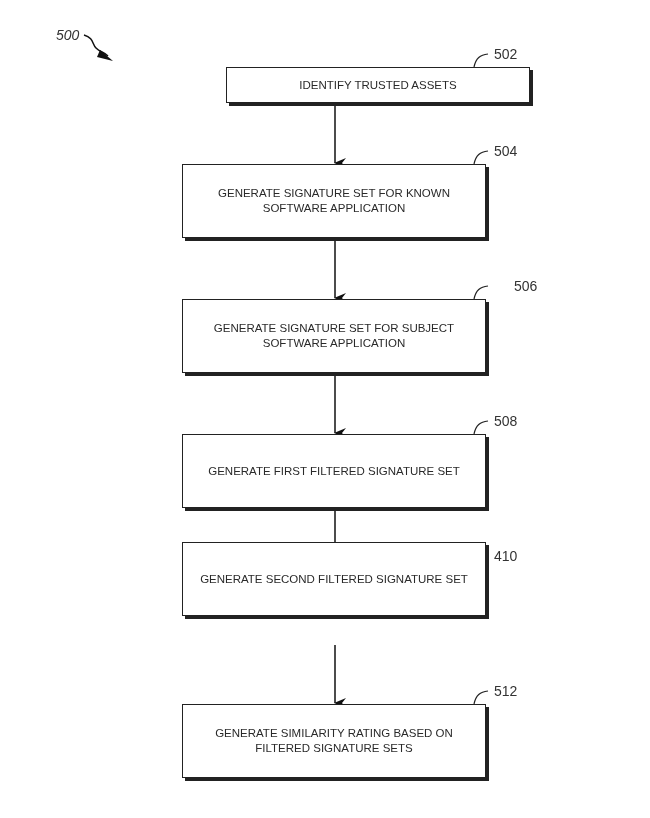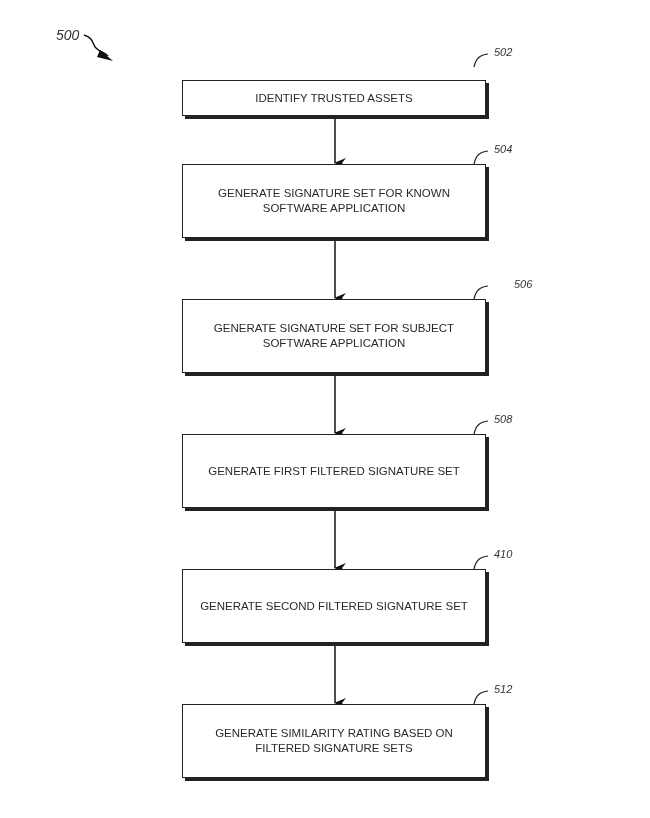--- a/index.html
+++ b/index.html
@@ -5,21 +5,21 @@
     html, body { margin: 0; padding: 0; background: #ffffff; }
     body { width: 650px; height: 818px; position: relative; overflow: hidden; font-family: "Liberation Sans", sans-serif; }
     .box {
       position: absolute; left: 182px; width: 304px;
       border: 1.5px solid #222; background: #fff;
       box-shadow: 3px 3px 0 #222;
       display: flex; align-items: center; justify-content: center;
       text-align: center; font-size: 11.5px; color: #2a2a2a; line-height: 15px;
       box-sizing: border-box; padding: 0 14px;
     }
-    .ref { position: absolute; font-style: italic; font-size: 11px; color: #333; }
+    .ref { position: absolute; font-size: 14px; color: #333; }
     svg.overlay { position: absolute; left: 0; top: 0; }
     .fig-label { position: absolute; left: 56px; top: 27px; font-style: italic; font-size: 14px; color: #333; }
   </style>
 </head>
 <body>
 
 <div class="fig-label">500</div>
 
 <svg class="overlay" width="650" height="818">
   <defs>
@@ -41,40 +41,40 @@
 
   <path d="M474,67 C476,58 480,55 488,54" stroke="#222" stroke-width="1.2" fill="none"></path>
   <path d="M474,164 C476,155 480,152 488,151" stroke="#222" stroke-width="1.2" fill="none"></path>
   <path d="M474,299 C476,290 480,287 488,286" stroke="#222" stroke-width="1.2" fill="none"></path>
   <path d="M474,434 C476,425 480,422 488,421" stroke="#222" stroke-width="1.2" fill="none"></path>
   <path d="M474,569 C476,560 480,557 488,556" stroke="#222" stroke-width="1.2" fill="none"></path>
   <path d="M474,704 C476,695 480,692 488,691" stroke="#222" stroke-width="1.2" fill="none"></path>
 </svg>
 
 <div class="ref" style="left:494px; top:46px;">502</div>
-<div class="box" style="top:80px; height:36px;">
+<div class="box" style="top:67px; height:36px;margin-left:44px;">
   <span>IDENTIFY TRUSTED ASSETS</span>
 </div>
 
 <div class="ref" style="left:494px; top:143px;">504</div>
 <div class="box" style="top:164px; height:74px;">
   <span>GENERATE SIGNATURE SET FOR KNOWN SOFTWARE APPLICATION</span>
 </div>
 
 <div class="ref" style="left:494px; top:278px;margin-left:20px;">506</div>
 <div class="box" style="top:299px; height:74px;">
   <span>GENERATE SIGNATURE SET FOR SUBJECT SOFTWARE APPLICATION</span>
 </div>
 
 <div class="ref" style="left:494px; top:413px;">508</div>
 <div class="box" style="top:434px; height:74px;align-items:center;">
   <span>GENERATE FIRST FILTERED SIGNATURE SET</span>
 </div>
 
 <div class="ref" style="left:494px; top:548px;">410</div>
-<div class="box" style="top:569px; height:74px;padding-left:14px;">
+<div class="box" style="top:542px; height:74px;padding-left:14px;">
   <span>GENERATE SECOND FILTERED SIGNATURE SET</span>
 </div>
 
 <div class="ref" style="left:494px; top:683px;">512</div>
 <div class="box" style="top:704px; height:74px;">
   <span>GENERATE SIMILARITY RATING BASED ON FILTERED SIGNATURE SETS</span>
 </div>
 
 </body></html>

